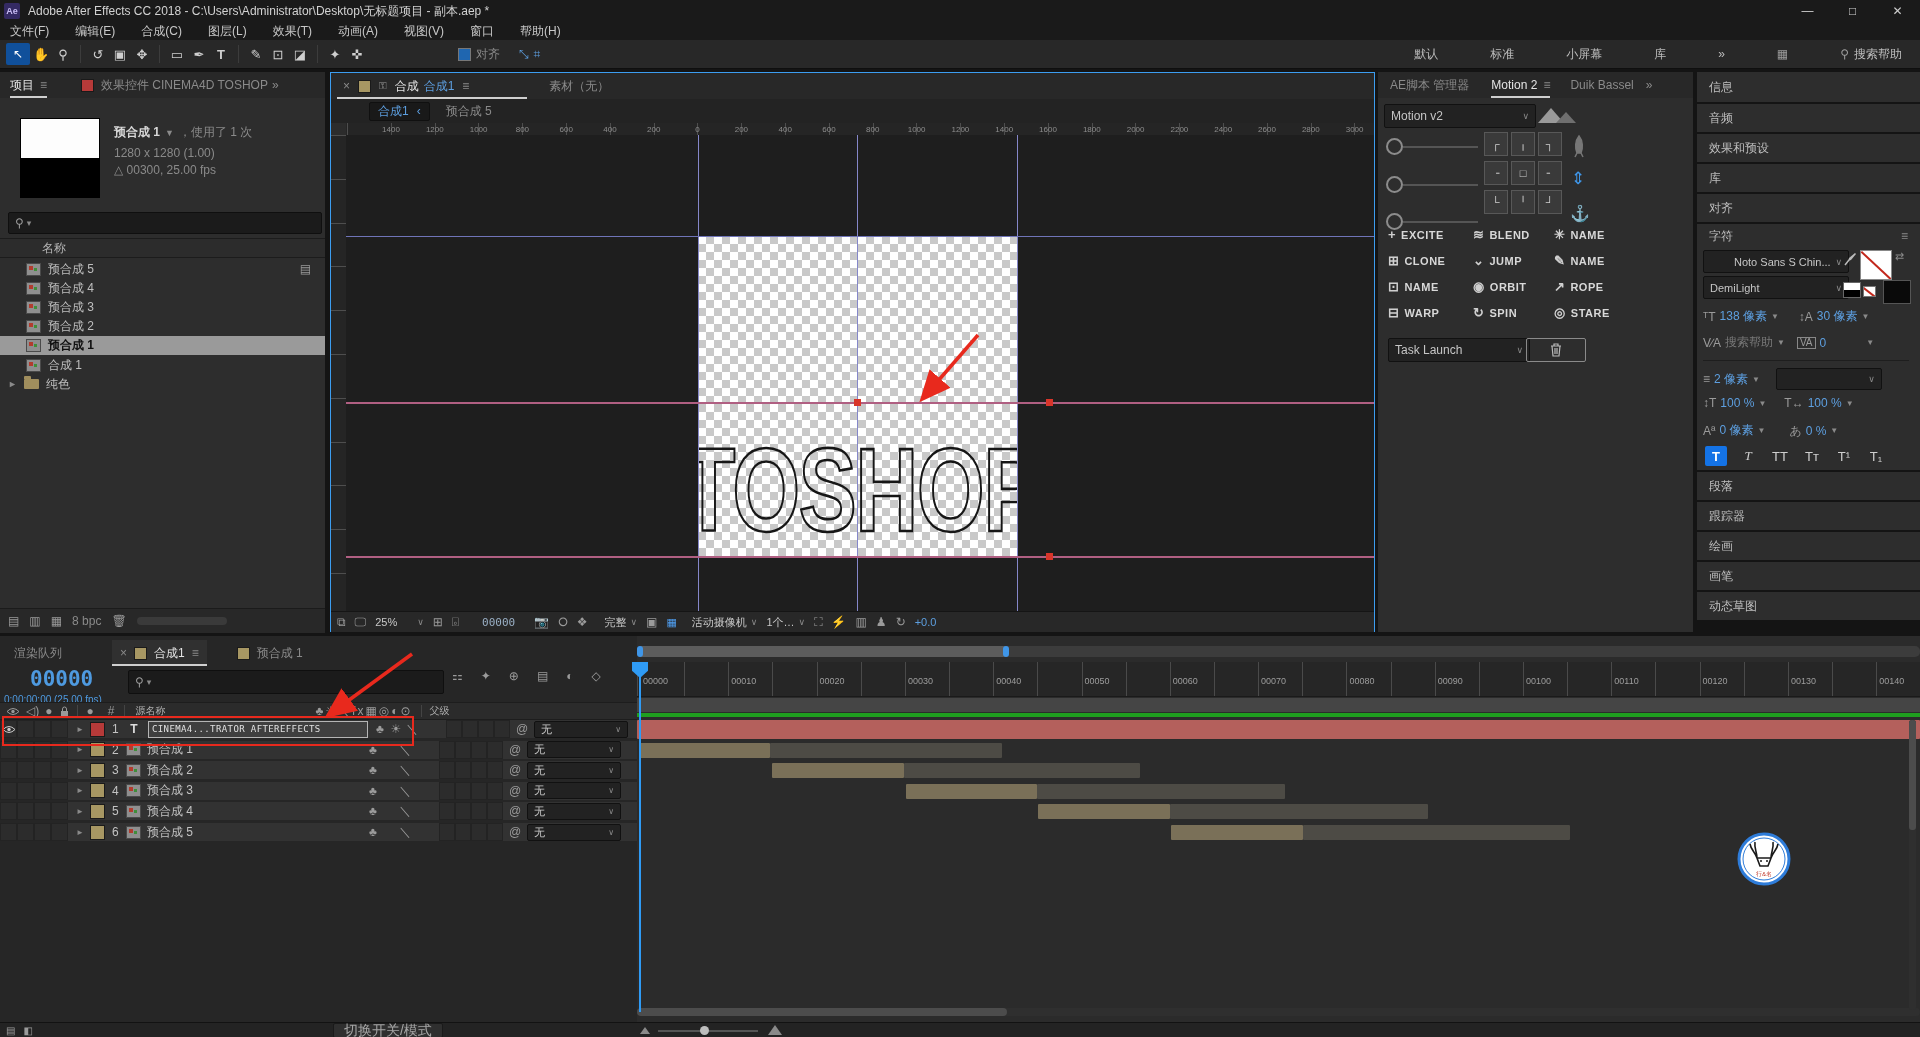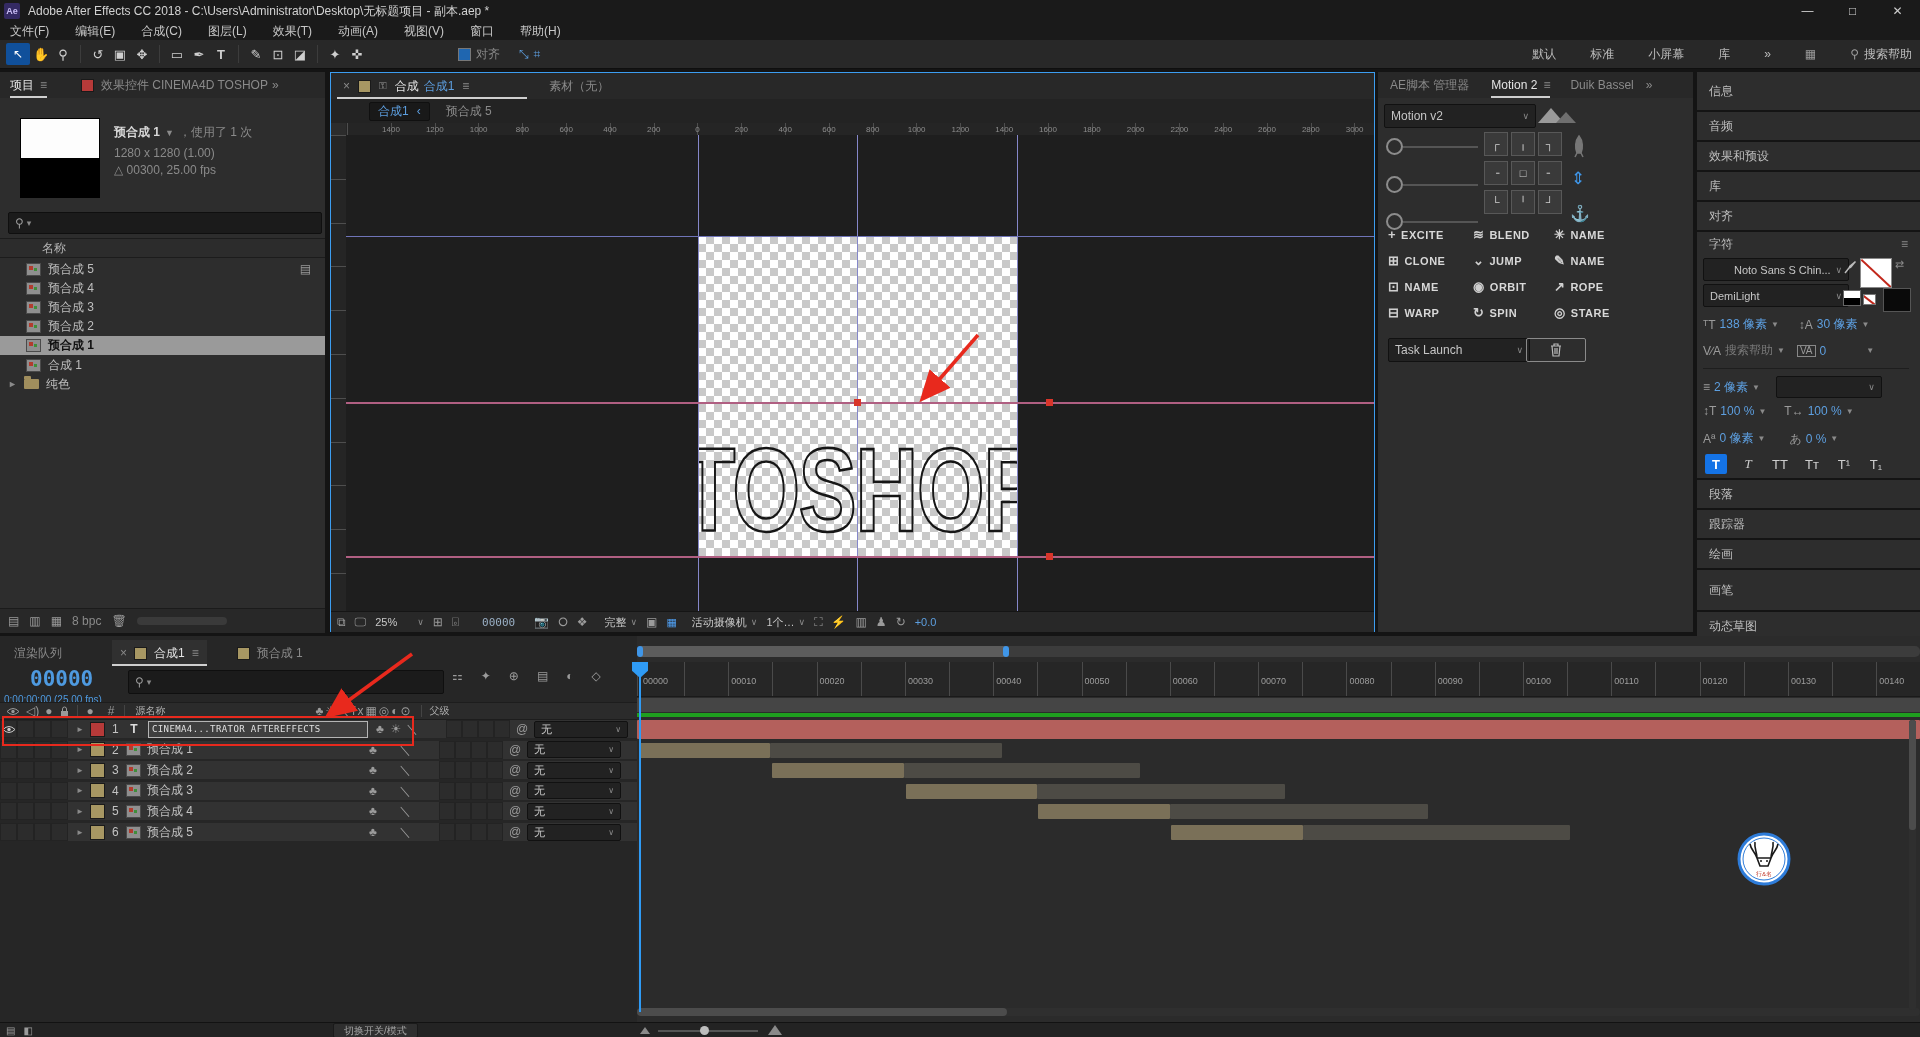--- a/index.html
+++ b/index.html
@@ -81,21 +81,21 @@
     <span style="width:1px;height:18px;background:#3c3c3c;margin:0 6px;"></span>
     <span class="tbtn">✦</span>
     <span class="tbtn">✜</span>
     <span class="r" style="margin-left:90px;gap:5px;">
       <span style="width:11px;height:11px;border:1px solid #777;background:#1f66b0;display:inline-block;"></span>
       <span class="dim">对齐</span>
       <span class="blue" style="margin-left:14px">⤡</span>
       <span class="blue">⌗</span>
     </span>
     <span style="flex:1"></span>
-    <span class="r" style="gap:34px;color:#bdbdbd;margin-right:8px;">
+    <span class="r" style="gap:52px;color:#bdbdbd;margin-right:18px;">
       <span>默认</span>
       <span>标准</span>
       <span>小屏幕</span>
       <span>库</span>
       <span>»</span>
       <span class="ic">▦</span>
       <span class="r" style="gap:5px;">
         <span class="ic">⚲</span>
         <span>搜索帮助</span>
       </span>
@@ -390,21 +390,21 @@
         <span class="dim" style="font-size:9px">∨</span>
     </div>
     <div class="p r" style="left:148px;top:266px;width:58px;height:22px;border:1px solid #8a8a8a;border-radius:2px;justify-content:center;">
       <svg width="12" height="14">
           <path d="M1 3 H11 M4 3 V1 H8 V3 M2 3 L3 13 H9 L10 3 M5 5 V11 M7 5 V11" stroke="#bbb" stroke-width="1.2" fill="none"></path>
         </svg>
     </div>
   </div>
 
   <div class="p" style="left:1697px;top:72px;width:223px;height:560px;background:#141414;">
-    <div class="panel r" style="height:38px;margin-bottom:2px;padding-left:12px;">
+    <div class="panel r" style="height:30px;margin-bottom:2px;padding-left:12px;">
         <span>信息</span>
       </div>
     <div class="panel r" style="height:28px;margin-bottom:2px;padding-left:12px;">
         <span>音频</span>
       </div>
     <div class="panel r" style="height:28px;margin-bottom:2px;padding-left:12px;">
         <span>效果和预设</span>
       </div>
     <div class="panel r" style="height:28px;margin-bottom:2px;padding-left:12px;">
         <span>库</span>
@@ -497,21 +497,21 @@
 
     <div class="panel r" style="height:28px;margin-bottom:2px;padding-left:12px;">
         <span>段落</span>
       </div>
     <div class="panel r" style="height:28px;margin-bottom:2px;padding-left:12px;">
         <span>跟踪器</span>
       </div>
     <div class="panel r" style="height:28px;margin-bottom:2px;padding-left:12px;">
         <span>绘画</span>
       </div>
-    <div class="panel r" style="height:40px;margin-bottom:2px;padding-left:12px;">
+    <div class="panel r" style="height:28px;margin-bottom:2px;padding-left:12px;">
         <span>画笔</span>
       </div>
     <div class="panel r" style="height:28px;margin-bottom:2px;padding-left:12px;">
         <span>动态草图</span>
       </div>
   </div>
 
   <div class="p" style="left:0;top:636px;width:1920px;height:401px;background:#262626;">
 
     <div class="p r" style="left:0;top:4px;width:637px;height:26px;">
@@ -793,21 +793,21 @@
       </div>
 
       <div class="p" style="left:1272px;top:84px;width:7px;height:290px;background:#2f2f2f;border-radius:3px;">
         <div style="width:7px;height:110px;background:#4c4c4c;border-radius:3px;"></div>
       </div>
     </div>
 
     <div class="p r" style="left:0;top:386px;width:1920px;height:15px;background:#232323;border-top:1px solid #121212;">
       <span class="ic" style="margin-left:6px;font-size:10px;">▤</span>
       <span class="ic" style="margin-left:8px;font-size:10px;">◧</span>
-      <span class="r" style="margin-left:300px;height:13px;background:#2f2f2f;border:1px solid #1a1a1a;border-radius:2px;padding:0 10px;color:#a5a5a5;font-size:10px;">切换开关/模式</span>
+      <span class="r" style="margin-left:300px;height:13px;background:#2f2f2f;border:1px solid #1a1a1a;border-radius:2px;padding:0 10px;color:#a5a5a5;font-size:14px;">切换开关/模式</span>
       <span class="p" style="left:640px;top:4px;width:0;height:0;border-left:5px solid transparent;border-right:5px solid transparent;border-bottom:7px solid #8a8a8a;"></span>
       <span class="p" style="left:658px;top:7px;width:100px;height:2px;background:#555;"></span>
       <span class="p" style="left:700px;top:3px;width:9px;height:9px;background:#bdbdbd;border-radius:50%;"></span>
       <span class="p" style="left:768px;top:2px;width:0;height:0;border-left:7px solid transparent;border-right:7px solid transparent;border-bottom:10px solid #8a8a8a;"></span>
     </div>
   </div>
 
   <svg class="p" style="left:1737px;top:832px;z-index:40;" width="54" height="54">
     <circle cx="27" cy="27" r="25" fill="#fff" stroke="#2e7cd9" stroke-width="3"></circle>
     <circle cx="27" cy="27" r="21" fill="#fff" stroke="#2e7cd9" stroke-width="1"></circle>

